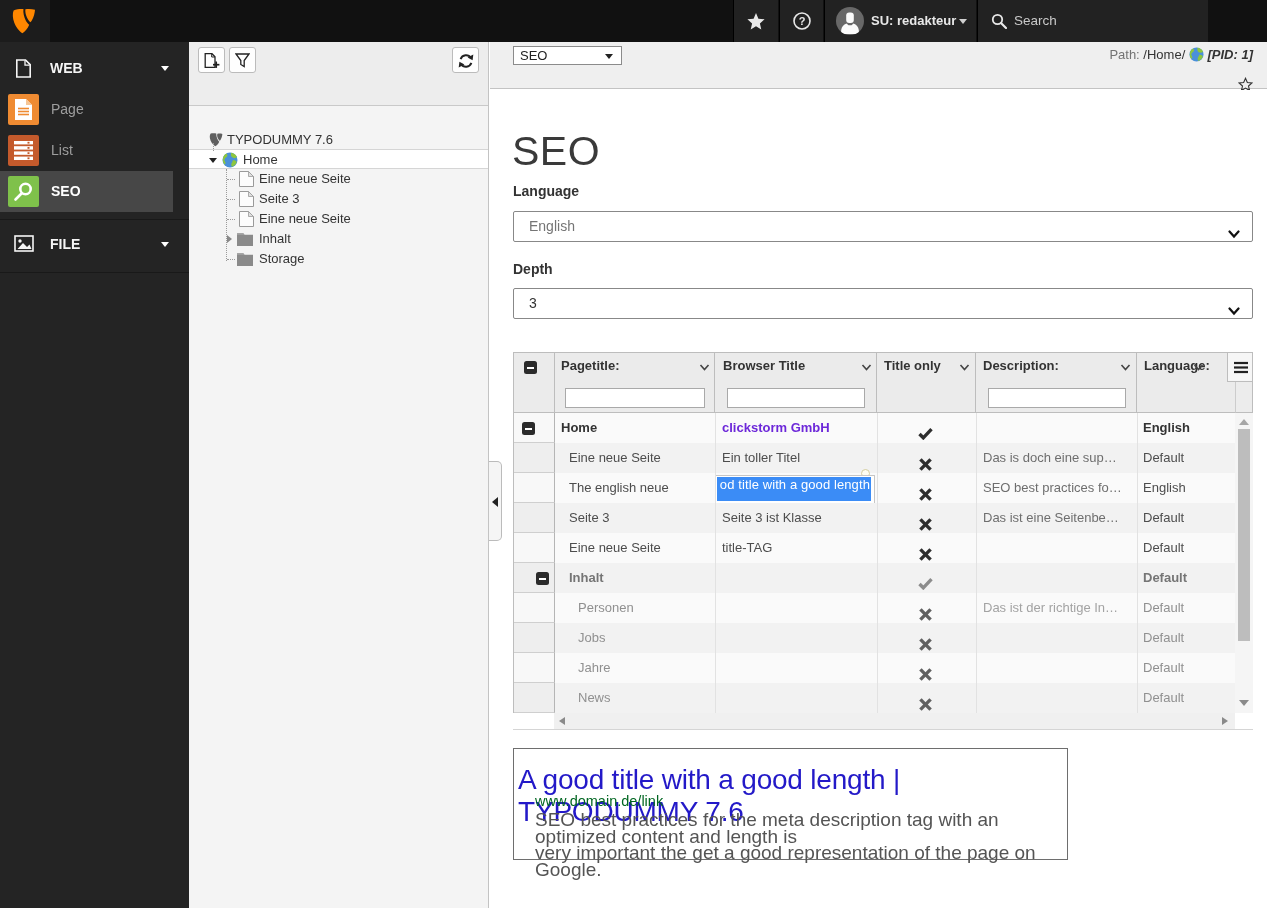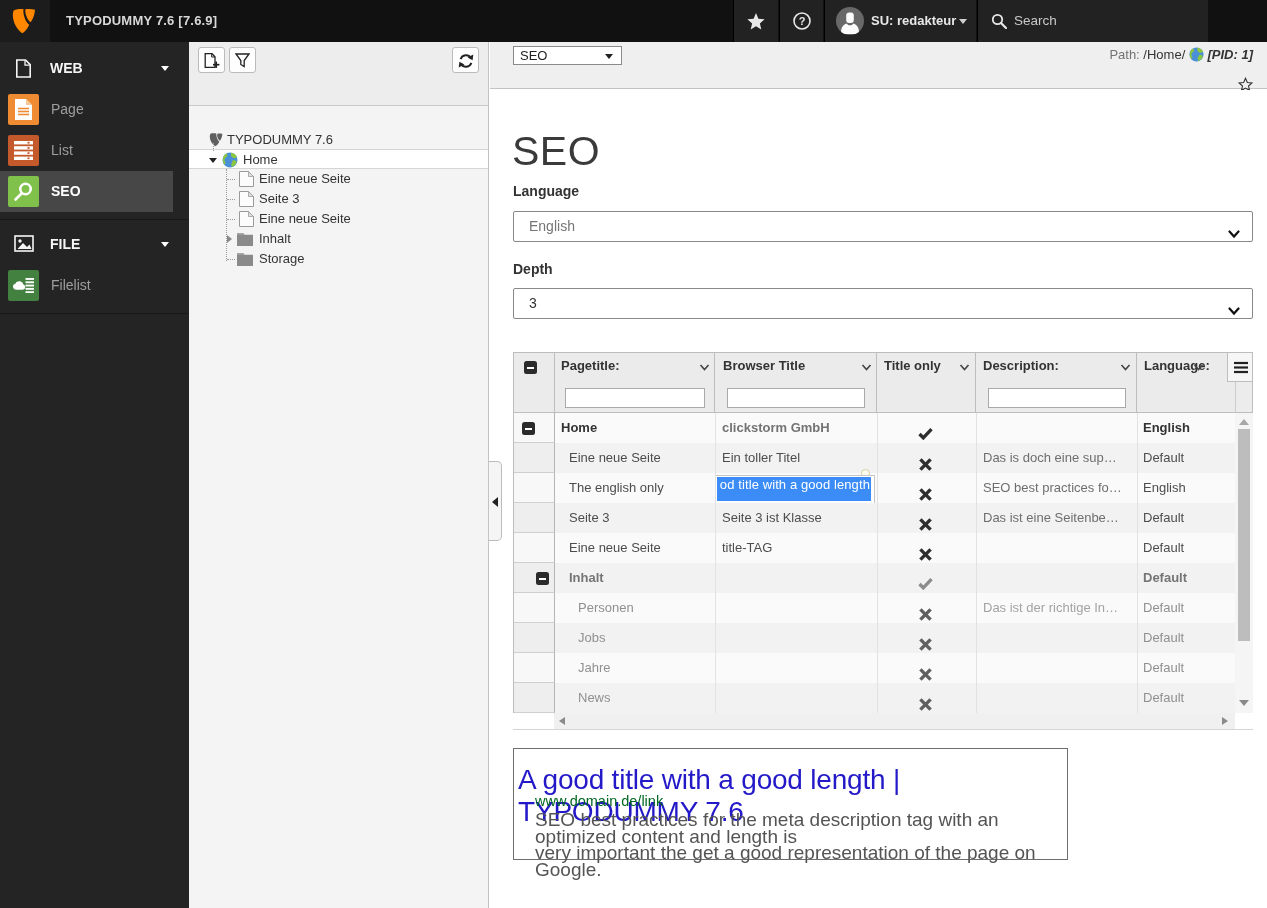--- a/index.html
+++ b/index.html
@@ -105,21 +105,20 @@
 </head>
 <body>
 
 <div id="topbar">
   <div id="logoblock">
     <svg style="position:absolute;left:11px;top:7px;" width="28" height="28" viewBox="0 0 28 28">
       <path fill="#ff8700" d="M2.6 3.4 C5.4 2.2 9.4 1.8 12.4 2 C12 5.6 13 10.4 15 14 C15.8 15.4 17 16.8 18.2 17.7 C16.7 21.4 14.1 24.8 11.4 26.2 C8.4 24.6 5 20.4 3.2 15.6 C1.6 11.2 1.4 6.2 2.6 3.4 Z"></path>
       <path fill="#ff8700" d="M14.4 2.2 C17.4 1.7 21.2 1.9 24 2.7 C23.8 6.1 22.8 10 21.2 12.7 C20.6 13.8 20 14.6 19.4 15.2 C17.6 13.6 16 10.8 15 7.9 C14.4 6 14.2 3.8 14.4 2.2 Z"></path>
     </svg>
   </div>
-  <div id="tb-title">TYPODUMMY 7.6 [7.6.9]</div>
   <div class="tbitem" id="tb-star">
     <svg style="position:absolute;left:13px;top:13px;" width="18" height="17" viewBox="0 0 18 17">
       <path fill="#e8e8e8" d="M9 0 L11.4 5.8 L17.6 6.3 L12.9 10.4 L14.3 16.5 L9 13.2 L3.7 16.5 L5.1 10.4 L0.4 6.3 L6.6 5.8 Z"></path>
     </svg>
   </div>
   <div class="tbitem" id="tb-help">
     <svg style="position:absolute;left:13px;top:12px;" width="18" height="18" viewBox="0 0 18 18">
       <circle cx="9" cy="9" r="8" fill="none" stroke="#e8e8e8" stroke-width="1.6"></circle>
       <text x="9" y="13" text-anchor="middle" fill="#e8e8e8" font-size="11" font-weight="bold" font-family="Liberation Sans">?</text>
     </svg>
@@ -200,35 +199,20 @@
   <div class="mm-section">
     <div class="mm-head" id="head-file">
       <svg class="mi" width="20" height="17" viewBox="0 0 20 17">
         <rect x="1" y="1" width="18" height="15" fill="none" stroke="#f5f5f5" stroke-width="1.6"></rect>
         <circle cx="6" cy="6" r="1.7" fill="#f5f5f5"></circle>
         <path fill="#f5f5f5" d="M3.5 14 L9 8 L13 12 L15.5 9.5 L17.5 14 Z"></path>
       </svg>
       <span class="mt">FILE</span>
       <span class="caret-down"></span>
     </div>
-    <div class="mm-item" id="it-filelist">
-        <span class="ic" style="background:#42813f;">
-      <svg style="position:absolute;left:5px;top:8px;" width="21" height="15" viewBox="0 0 21 15">
-        <path fill="#fff" d="M6.5 3.2 C8.5 3.2 10 4.6 10.3 6.4 C11.5 6.7 12.3 7.7 12.3 9 C12.3 10.6 11 11.8 9.4 11.8 L3.2 11.8 C1.4 11.8 0 10.4 0 8.6 C0 7 1.1 5.7 2.6 5.4 C3 4.1 4.6 3.2 6.5 3.2 Z"></path>
-        <g fill="#fff">
-              <rect x="12.5" y="0" width="8.5" height="1.9"></rect>
-              <rect x="12.5" y="3.3" width="8.5" height="1.9"></rect>
-              <rect x="12.5" y="6.6" width="8.5" height="1.9"></rect>
-              <rect x="12.5" y="9.9" width="8.5" height="1.9"></rect>
-              <rect x="12.5" y="13.2" width="8.5" height="1.9"></rect>
-            </g>
-      </svg>
-        </span>
-        <span class="lbl">Filelist</span>
-      </div>
   </div>
   <div class="mm-sep"></div>
 </div>
 
 <div id="treepanel">
   <div id="treebar">
     <div class="tbbtn" style="left:9px;">
       <svg width="17" height="16" viewBox="0 0 17 16">
         <path fill="none" stroke="#222" stroke-width="1.3" d="M1.2 0.7 L8 0.7 L11 3.7 L11 14.3 L1.2 14.3 Z"></path>
         <path fill="none" stroke="#222" stroke-width="1" d="M7.7 0.9 L7.7 4 L11 4"></path>
@@ -390,42 +374,42 @@
               <line x1="0" y1="11" x2="14" y2="11"></line>
             </g>
           </svg>
         </div>
       <div id="trows">
         <div class="drow odd" style="top:0;">
           <div class="rh">
               <div class="cbtn" style="position:absolute;left:8px;top:9px;"></div>
             </div>
           <div class="dcell" style="left:47px;font-weight:bold;color:#333;">Home</div>
-          <div class="dcell" style="left:208px;font-weight:bold;color:#737373;">clickstorm GmbH</div>
+          <div class="dcell" style="left:208px;font-weight:bold;color:#6d28d9;">clickstorm GmbH</div>
           <div class="dcell" style="left:404px;top:8px;"><svg width="15" height="13" viewBox="0 0 15 13">
                 <path fill="none" stroke="#2e2e2e" stroke-width="3.4" stroke-linecap="butt" d="M1.5 7 L5.3 10.8 L13.5 2.2"></path>
               </svg></div>
           <div class="dcell" style="left:629px;font-weight:bold;color:#333;">English</div>
         </div>
         <div class="drow even" style="top:30px;">
           <div class="rh"></div>
           <div class="dcell" style="left:55px;color:#4d4d4d;">Eine neue Seite</div>
           <div class="dcell" style="left:208px;color:#4d4d4d;">Ein toller Titel</div>
           <div class="dcell" style="left:405px;top:9px;"><svg width="13" height="13" viewBox="0 0 13 13">
                 <g stroke="#2e2e2e" stroke-width="3.4" stroke-linecap="butt">
                   <line x1="1.4" y1="1.4" x2="11.6" y2="11.6"></line>
                   <line x1="11.6" y1="1.4" x2="1.4" y2="11.6"></line>
                 </g>
               </svg></div>
           <div class="dcell" style="left:469px;color:#6e6e6e;">Das is doch eine sup…</div>
           <div class="dcell" style="left:629px;color:#4d4d4d;">Default</div>
         </div>
         <div class="drow odd" style="top:60px;">
           <div class="rh"></div>
-          <div class="dcell" style="left:55px;color:#4d4d4d;">The english only</div>
+          <div class="dcell" style="left:55px;color:#4d4d4d;">The english neue</div>
           <div class="dcell" style="left:405px;top:9px;"><svg width="13" height="13" viewBox="0 0 13 13">
                 <g stroke="#2e2e2e" stroke-width="3.4" stroke-linecap="butt">
                   <line x1="1.4" y1="1.4" x2="11.6" y2="11.6"></line>
                   <line x1="11.6" y1="1.4" x2="1.4" y2="11.6"></line>
                 </g>
               </svg></div>
           <div class="dcell" style="left:469px;color:#6e6e6e;">SEO best practices fo…</div>
           <div class="dcell" style="left:629px;color:#4d4d4d;">English</div>
           <div style="position:absolute;left:347px;top:-4px;width:9px;height:9px;border-radius:50%;border:1.5px solid #d4cda0;background:#fdfdf2;"></div>
             <div class="edcell">

